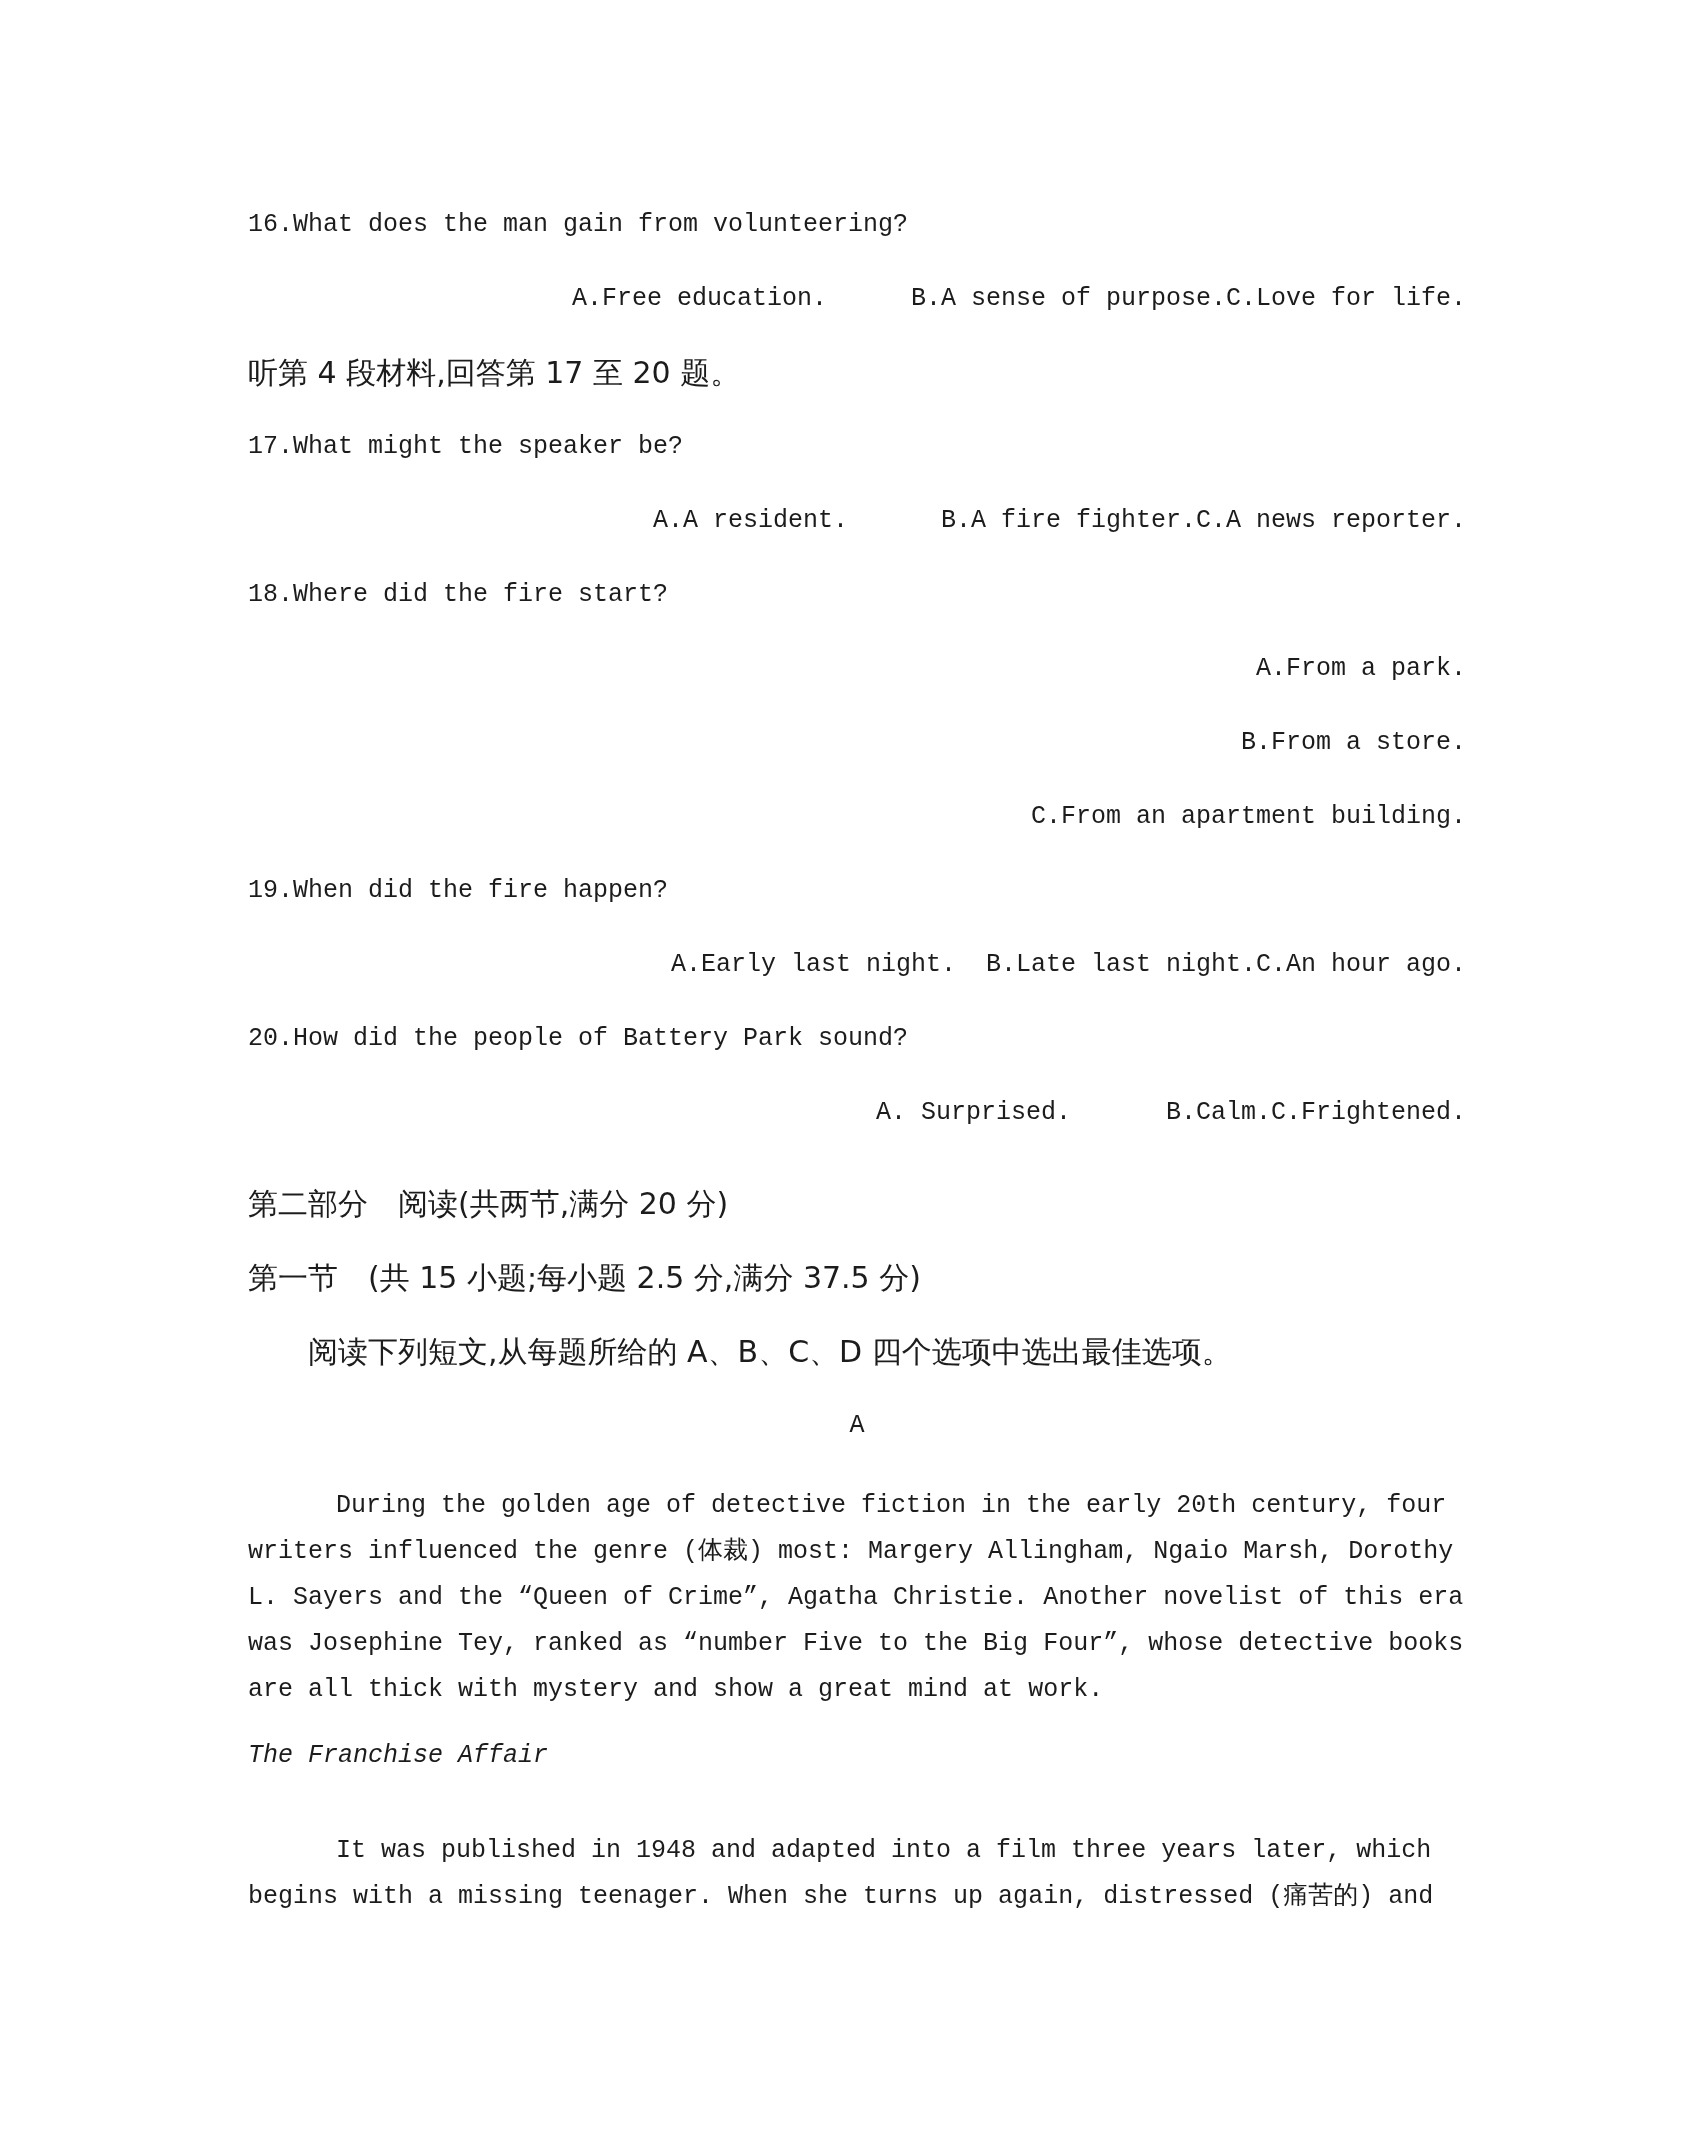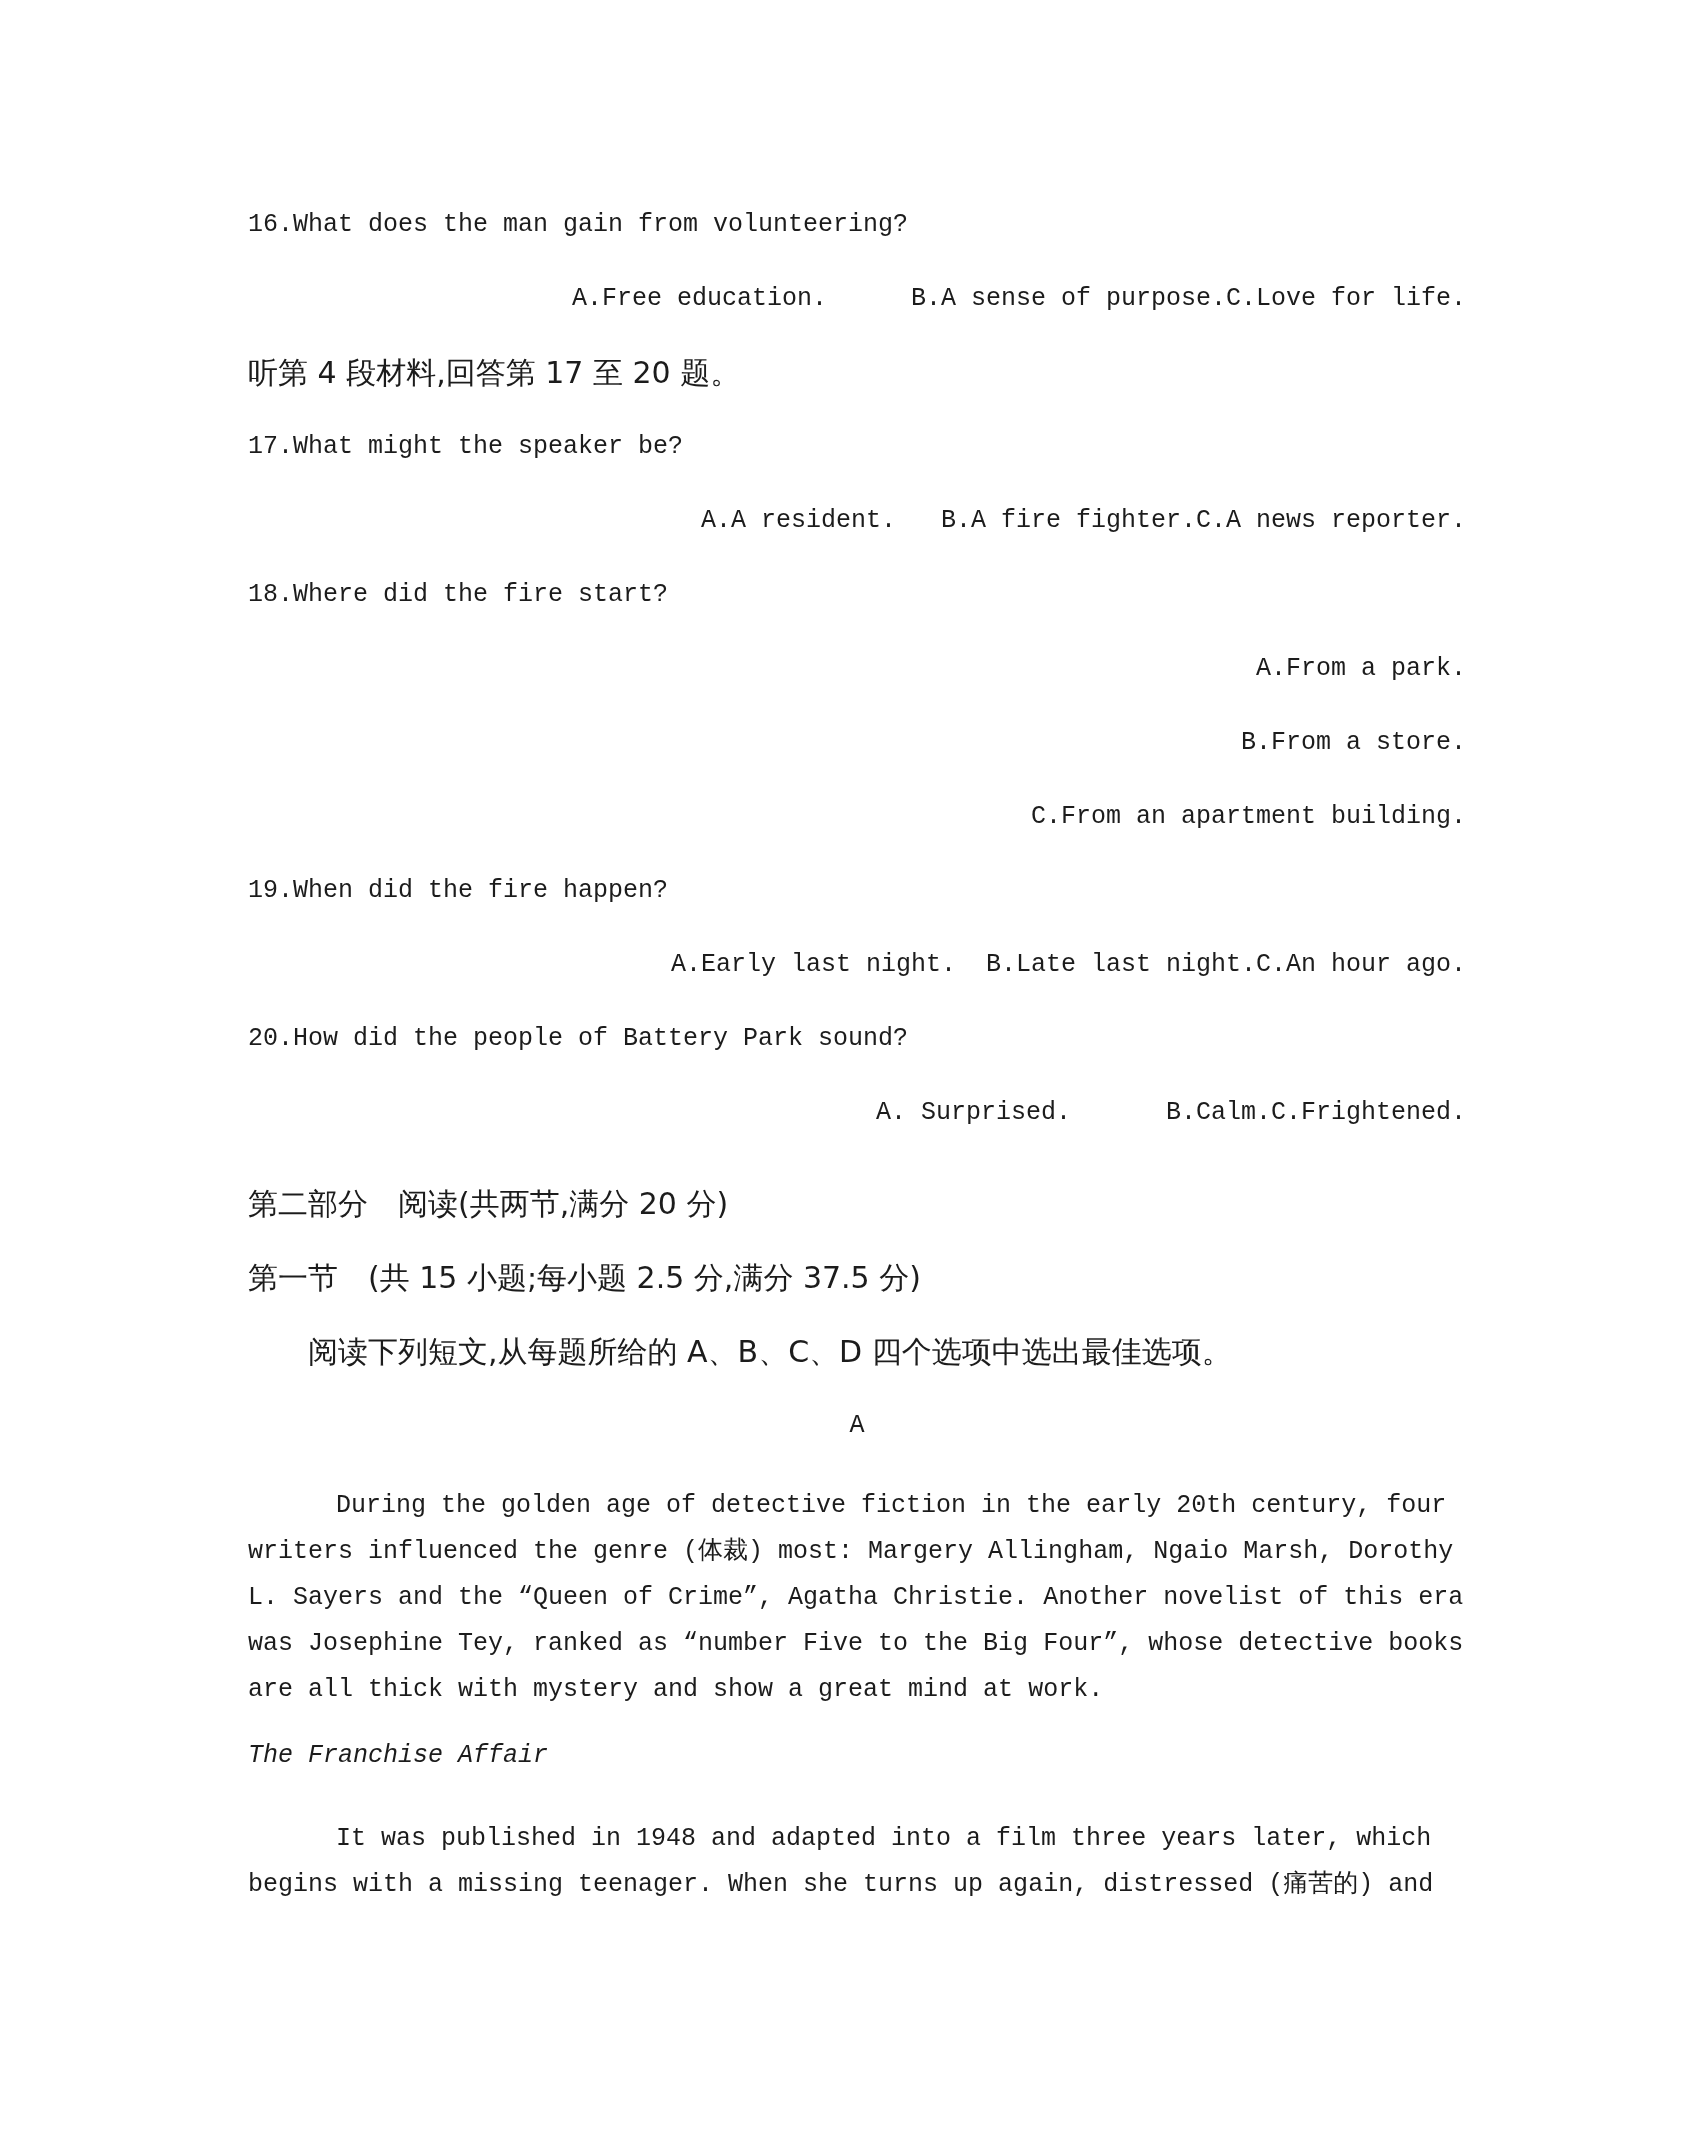--- a/index.html
+++ b/index.html
@@ -29,21 +29,21 @@
   }
   
   .q { }
   
   .opt, .orow { margin-left: 57px; text-align: right; }
   .orow span { display: inline-block; }
   
   .o16a { width: 347px; }
   .o16b { width: 399px; }
   .o17a { width: 239px; }
-  .o17b { width: 300px; }
+  .o17b { width: 300px; margin-left: 48px; }
   .o19a { width: 345px; }
   .o19b { width: 300px; }
   .o20a { width: 244px; }
   .o20b { width: 200px; }
   
   .cn {
     font-family: "DejaVu Sans", "Liberation Sans", sans-serif;
     font-size: 30px;
     line-height: 34px;
   }
@@ -57,21 +57,21 @@
   .para {
     width: 1218px;
     line-height: 46px;
     margin: 0 0 26px 0;
     text-indent: 88px;
     white-space: normal;
   }
   .para + .subtitle { margin-top: 0; }
   .subtitle {
     font-style: italic;
-    margin-bottom: 43px;
+    margin-bottom: 55px;
   }
 </style>
 </head>
 <body>
 
 <div class="page">
 
   <div class="line q">16.What does the man gain from volunteering?</div>
   <div class="line orow">
     <span class="o16a">A.Free education.</span><span class="o16b">B.A sense of purpose.</span><span>C.Love for life.</span>

